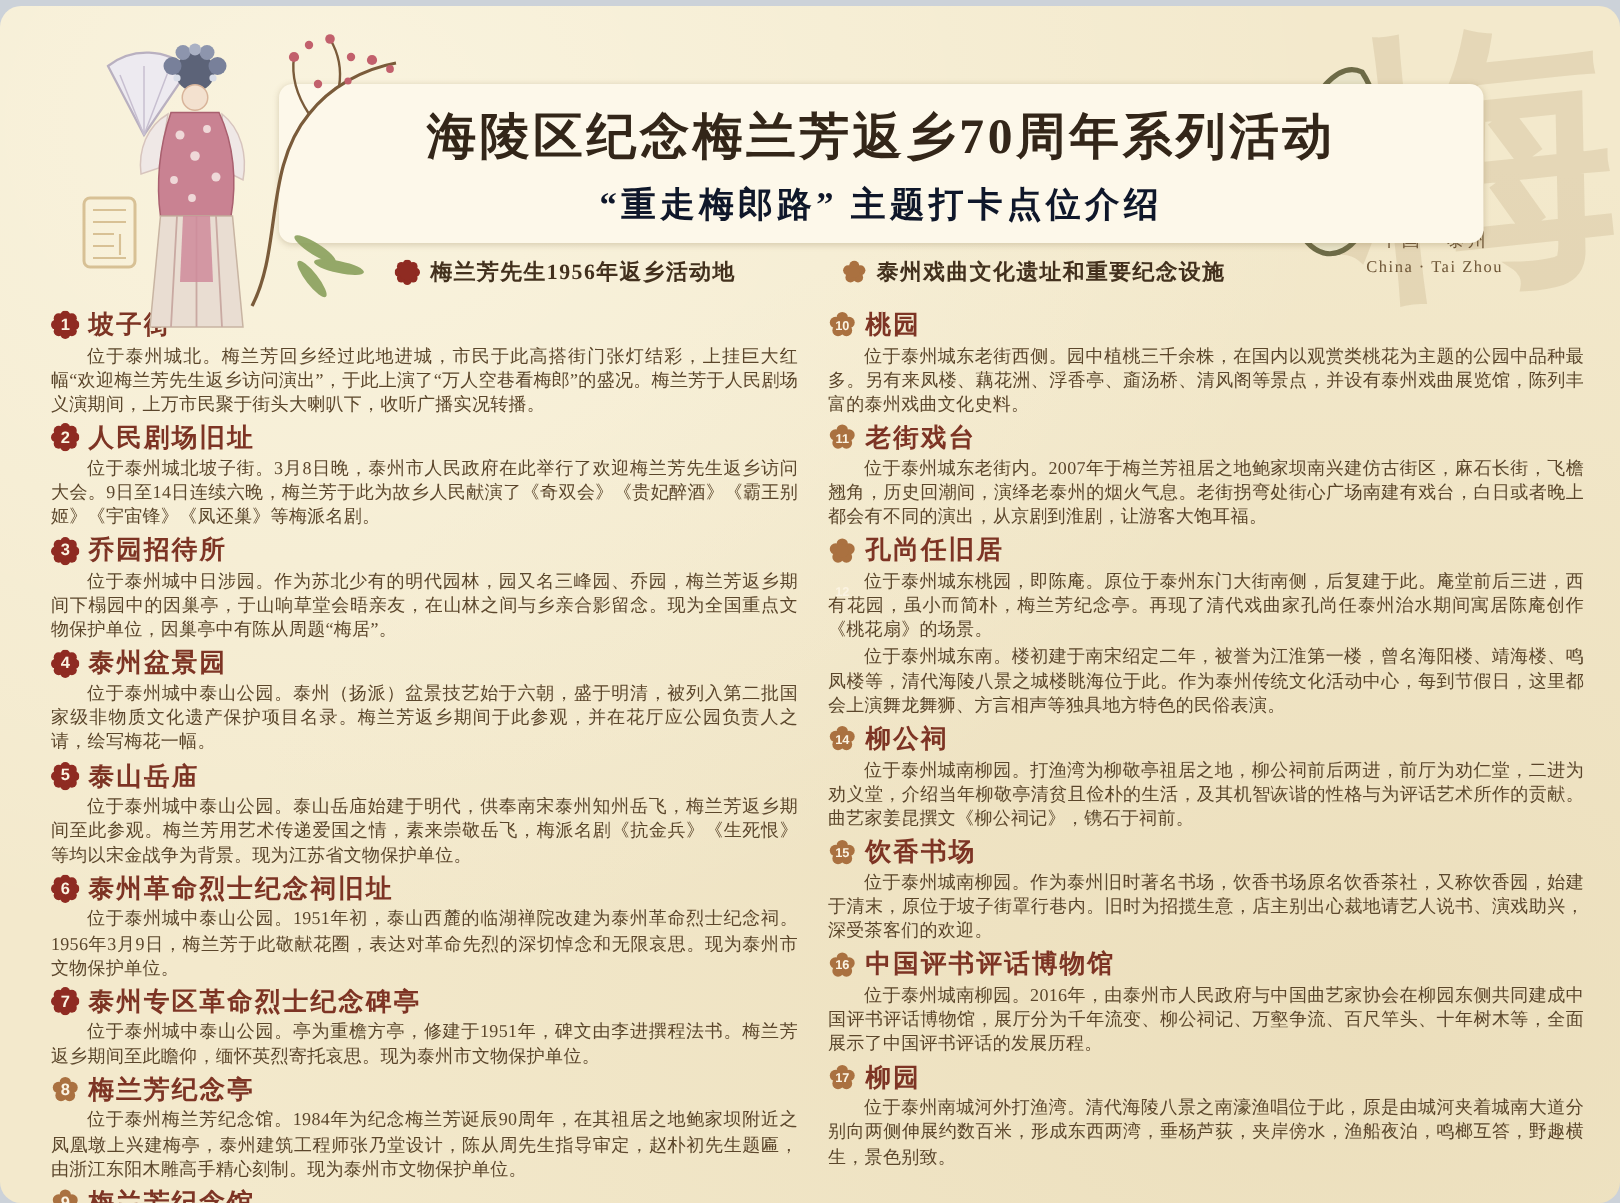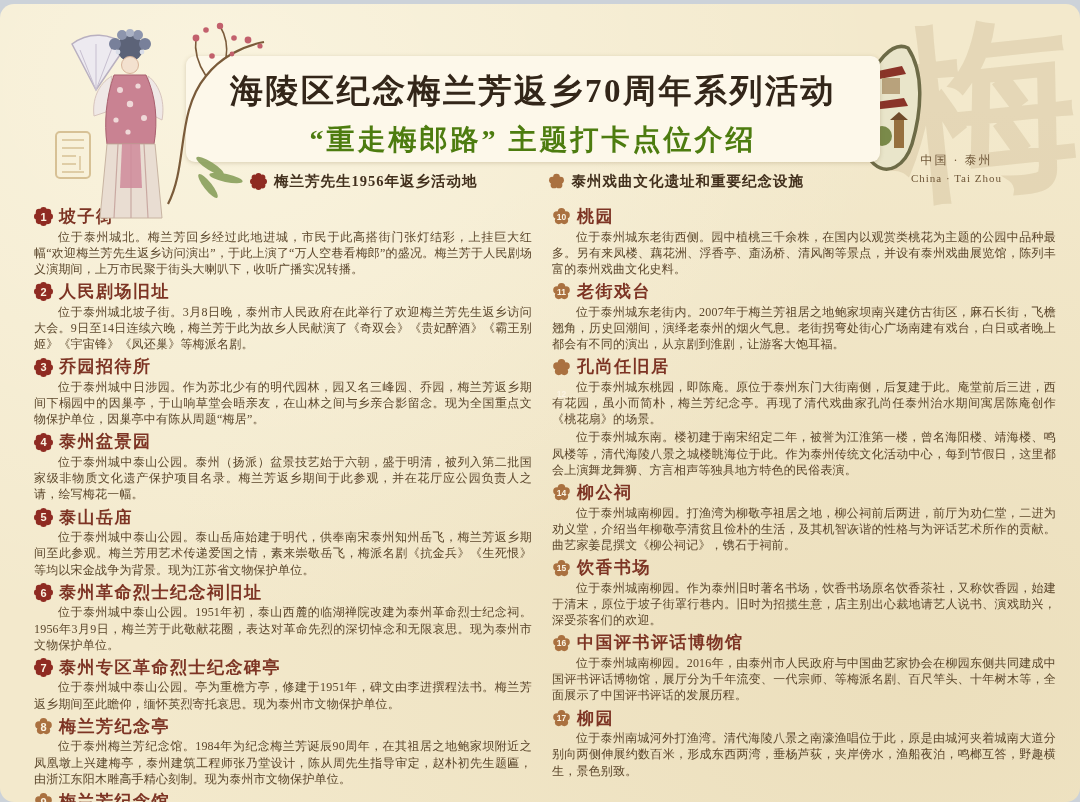--- a/index.html
+++ b/index.html
@@ -30,35 +30,35 @@
   }
   .region .cn { font-size:12px; }
   .region .en { font-size:11px; letter-spacing:1px; margin-top:3px; }
   .deco { position:absolute; pointer-events:none; }
   .opera-figure { left:58px; top:24px; z-index:5; }
   .plum-branch  { left:148px; top:12px; z-index:6; }
   .seal-stamp   { left:54px;  top:126px; z-index:2; opacity:.55; }
   .vase         { right:150px; top:40px; z-index:2; }
   
   .banner {
-    position:absolute; left:186px; top:52px; width:694px; height:106px;
+    position:absolute; left:186px; top:52px; width:803px; height:106px;
     background:#fdf8ea; border-radius:9px; z-index:3;
     box-shadow:0 1px 4px rgba(120,95,50,.25);
     text-align:center; padding-top:13px;
   }
   .title {
     font-size:33px; font-weight:900; color:#332619; letter-spacing:2.5px;
   }
   .subtitle {
-    margin-top:7px; font-size:28px; font-weight:900; color:#4d7c0f; letter-spacing:3px;
+    margin-top:7px; font-size:23px; font-weight:900; color:#0f172a; letter-spacing:3px;
   }
   
   .legend {
     position:absolute; left:250px; top:168px; width:580px; z-index:3;
-    display:flex; gap:70px;
+    display:flex; justify-content:center; gap:70px;
   }
   .legend-item { display:flex; align-items:center; gap:7px;
     font-size:14.5px; font-weight:700; color:#42301d; letter-spacing:1px; }
   
   .badge { position:relative; display:inline-block; width:19px; height:19px; flex:none; }
   .badge svg { width:100%; height:100%; display:block; }
   .badge.red    { color:#8f2b22; }
   .badge.flower { color:#aa7140; }
   .badge .num {
     position:absolute; inset:0; display:flex; align-items:center; justify-content:center;
@@ -407,21 +407,21 @@
   <section class="item">
     <h3 class="item-head">
       <span class="badge flower">
         <svg viewBox="0 0 40 40">
               <use href="#shape-flower" xlink:href="#shape-flower"></use>
             </svg>
         <i class="num" style="font-size: 8.5px;">16</i>
       </span>
       <span class="item-title">中国评书评话博物馆</span>
     </h3>
-    <p class="item-body">位于泰州城南柳园。2016年，由泰州市人民政府与中国曲艺家协会在柳园东侧共同建成中国评书评话博物馆，展厅分为千年流变、一代宗师、等梅派名剧、百尺竿头、十年树木等，全面展示了中国评书评话的发展历程。</p>
+    <p class="item-body">位于泰州城南柳园。2016年，由泰州市人民政府与中国曲艺家协会在柳园东侧共同建成中国评书评话博物馆，展厅分为千年流变、柳公祠记、万壑争流、百尺竿头、十年树木等，全面展示了中国评书评话的发展历程。</p>
   </section>
 
   <section class="item">
     <h3 class="item-head">
       <span class="badge flower">
         <svg viewBox="0 0 40 40">
               <use href="#shape-flower" xlink:href="#shape-flower"></use>
             </svg>
         <i class="num" style="font-size: 8.5px;">17</i>
       </span>

